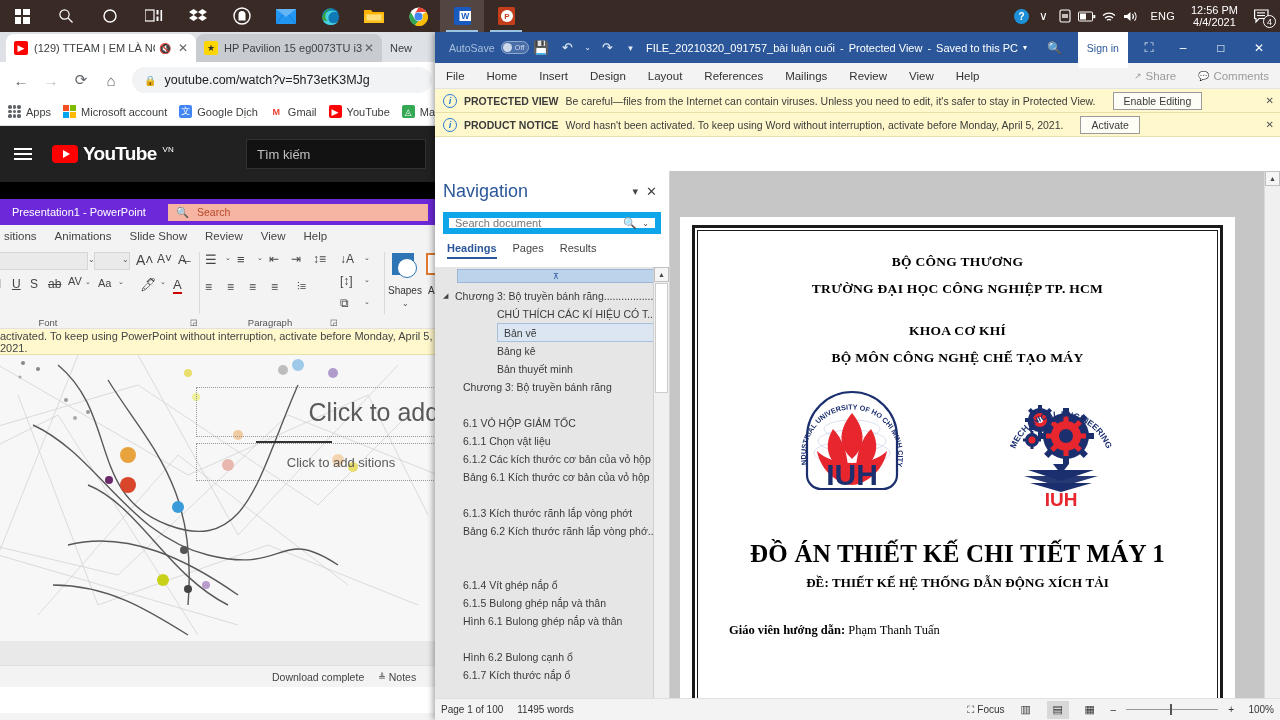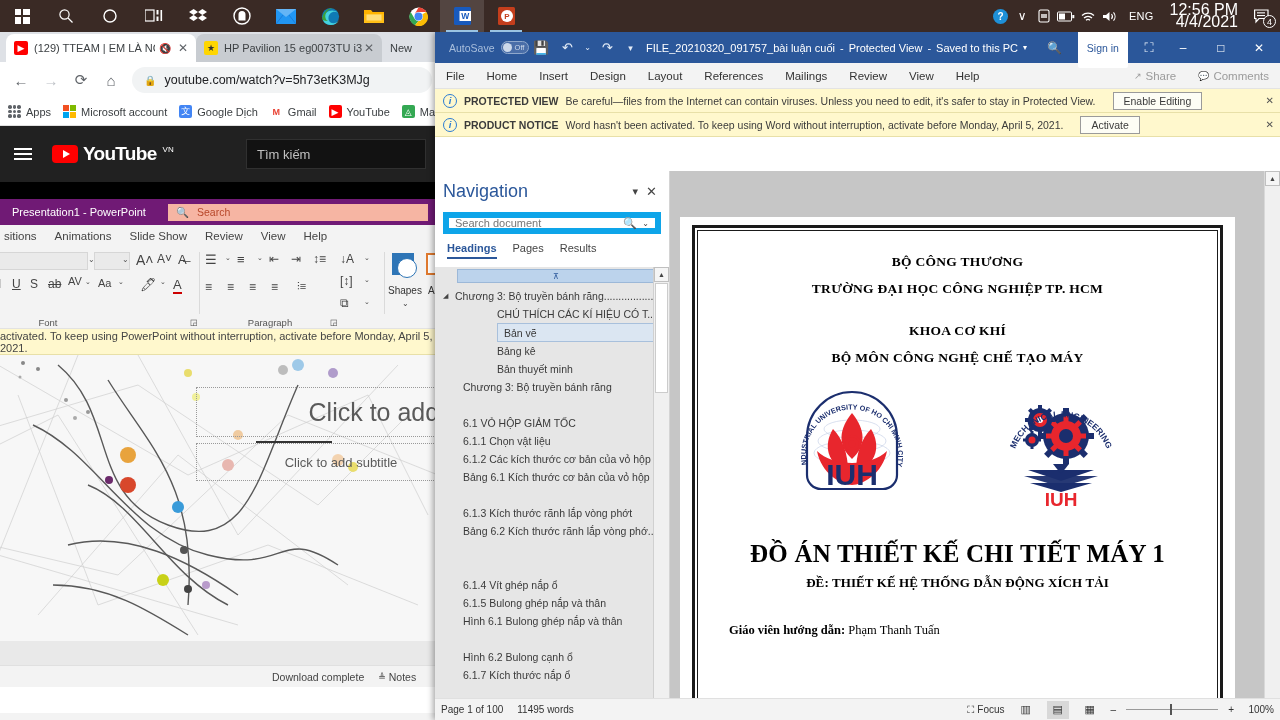--- a/index.html
+++ b/index.html
@@ -16,21 +16,21 @@
   .tb-icons{ display:flex; align-items:center; }
   .tb-item{ width:44px; height:32px; display:flex; align-items:center; justify-content:center;
             position:relative; cursor:default;}
   .tb-item.active{ background:rgba(255,255,255,0.13); }
   .tb-item.active::after{content:"";position:absolute;bottom:0;left:6px;right:6px;height:2px;background:#9bc4e2;}
   .tb-item.active2::after{content:"";position:absolute;bottom:0;left:6px;right:6px;height:2px;background:#9bc4e2;}
   .tb-right{ margin-left:auto; display:flex; align-items:center; height:32px; padding-right:2px; color:#fff; }
   .tb-right > *{ display:flex; align-items:center; justify-content:center; height:32px; }
   .tray-ico{ width:22px; font-size:12px; }
   .tb-lang{ font-size:11px; padding:0 8px; letter-spacing:.2px;}
-  .tb-clock{ font-size:16px; line-height:12px; text-align:right; padding:0 8px; flex-direction:column;align-items:flex-end; }
+  .tb-clock{ font-size:11px; line-height:12px; text-align:right; padding:0 8px; flex-direction:column; }
   .tb-clock span{ display:block; }
   .tb-notif{ width:32px; position:relative; }
   .badge{ position:absolute; right:2px; bottom:4px; background:#3a2a25; color:#fff;
           border-radius:50%; width:13px; height:13px; font-size:9px; display:flex;
           align-items:center; justify-content:center; border:1px solid #fff;}
 
   
   .winlogo{ width:15px; height:15px; display:grid; grid-template-columns:1fr 1fr; grid-template-rows:1fr 1fr; gap:2px;}
   .winlogo i{ background:#fff; display:block; }
 
@@ -83,21 +83,21 @@
   .yt-search{ margin-left:auto; background:#121212; border:1px solid #303030;
               height:30px; width:180px; display:flex; align-items:center; padding:0 10px;
               color:#c0c0c0; font-size:13px;}
   .yt-body{ background:#000; height:42px; }
 
   
   #ppt{
     position:absolute; top:199px; left:0; width:440px; height:521px; z-index:20;
     background:#f3f3f3; overflow:hidden;
   }
-  .pp-title{ height:26px; background:#701a75; display:flex; align-items:center; padding-left:12px;}
+  .pp-title{ height:26px; background:#6d28d9; display:flex; align-items:center; padding-left:12px;}
   .pp-title .nm{ color:#fff; font-size:11px; white-space:nowrap;}
   .pp-search{ margin-left:22px; background:#f6b5a3; height:17px; width:260px;
               display:flex; align-items:center; padding:0 8px; gap:8px;
               font-size:10.5px; color:#b7472a;}
   .pp-tabs{ height:22px; background:#f3f3f3; display:flex; align-items:center; gap:18px;
             padding-left:4px; font-size:11.5px; color:#444;}
   .pp-ribbon{ height:82px; background:#f3f3f3; position:relative; border-bottom:1px solid #e2e2e2;}
   .rb-group{ position:absolute; top:0; height:82px; }
   .rb-label{ position:absolute; bottom:1px; width:100%; text-align:center; font-size:9.5px; color:#555;}
   .rb-sep{ position:absolute; top:5px; width:1px; height:62px; background:#dadada;}
@@ -431,21 +431,21 @@
             <circle cx="128" cy="45" r="2" fill="#999"></circle>
           <circle cx="150" cy="57" r="2" fill="#999"></circle>
             <circle cx="137" cy="63" r="2" fill="#aaa"></circle>
         </g>
       </svg>
       <div class="ph-title">
         <span>Click to add title</span>
       </div>
       <div class="rule"></div>
       <div class="ph-sub">
-        <span>Click to add subtitle</span>
+        <span>Click to add sitions</span>
       </div>
     </div>
   </div>
   <div class="pp-status">
     <span style="margin-left:272px;">Download complete</span>
     <span style="margin-left:14px;display:flex;align-items:center;gap:3px;">
       <span style="font-size:9px;">≜</span>
       <span>Notes</span>
     </span>
   </div>

